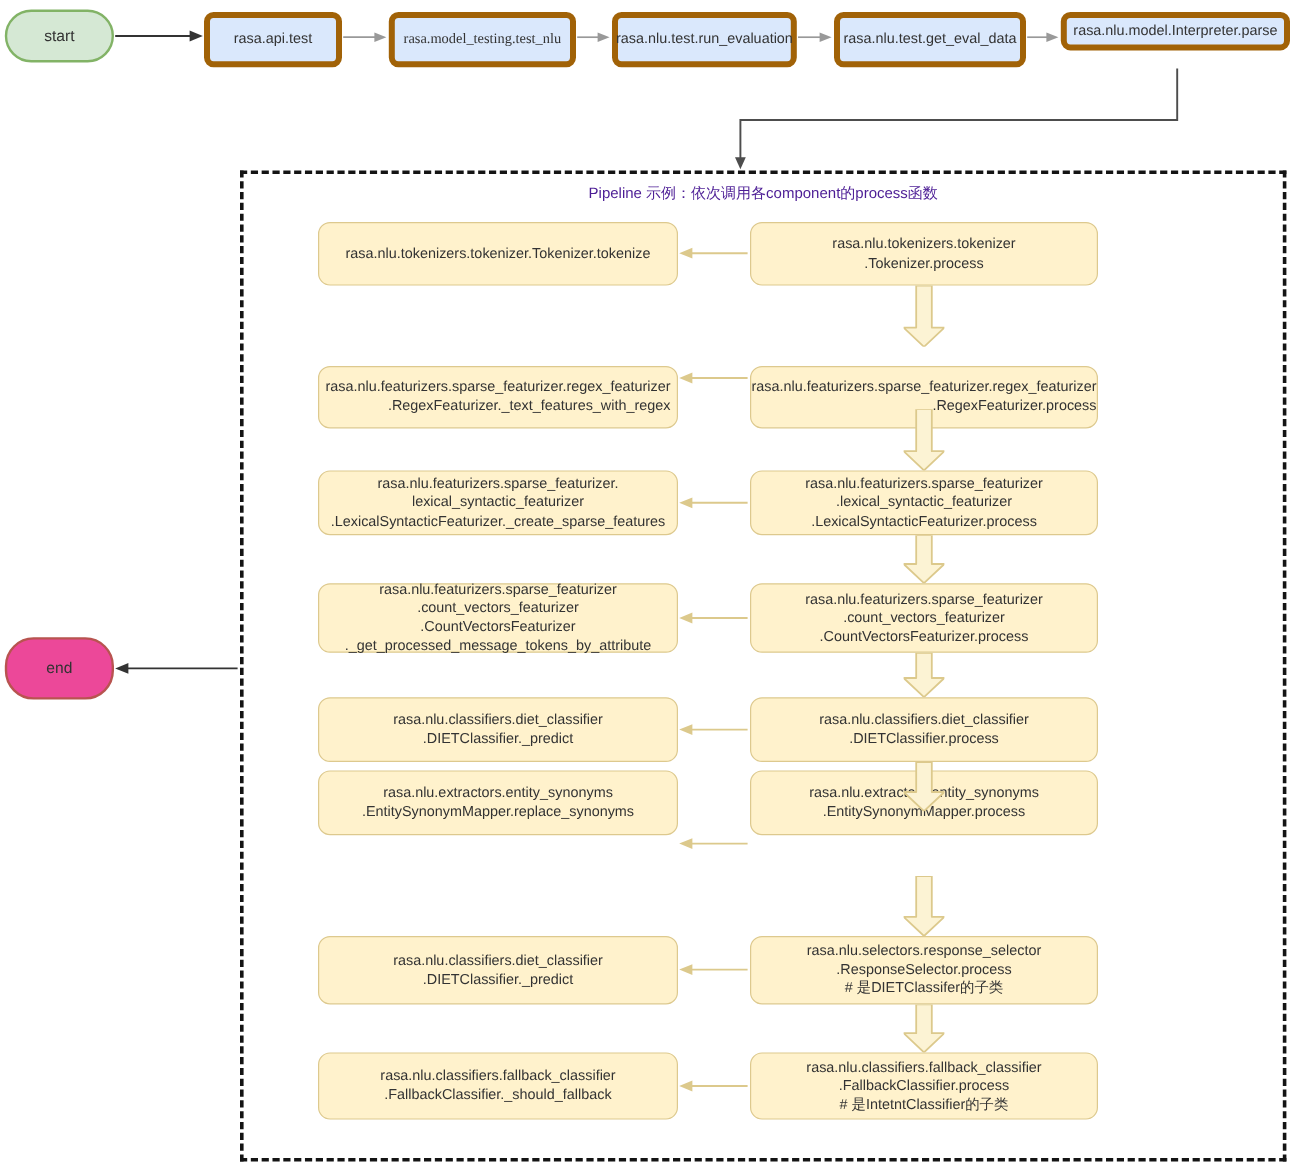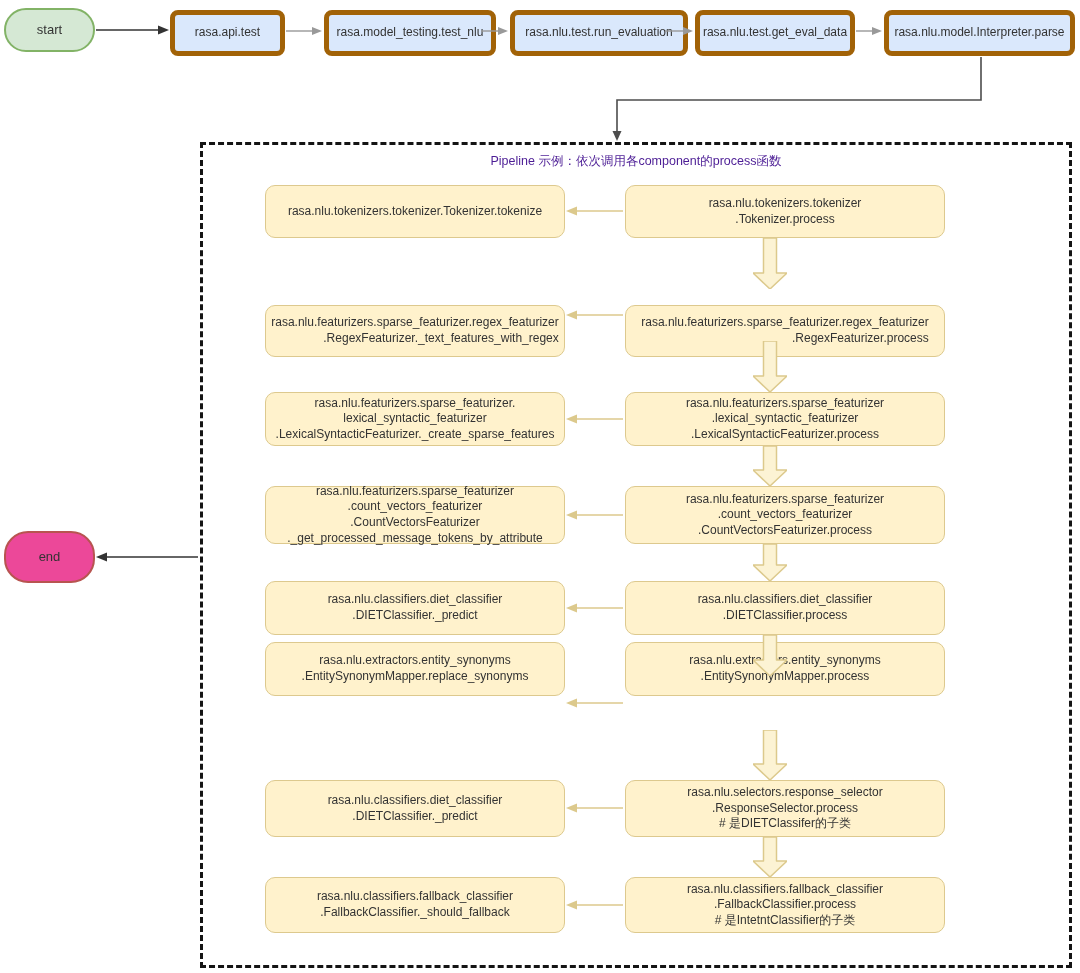--- a/index.html
+++ b/index.html
@@ -14,28 +14,28 @@
   .yellowbox{background:#fff2cc;border:1px solid #ddc98e;border-radius:10px;font-size:12px;padding:3px 8px;}
   .dashedbox{position:absolute;left:200px;top:142px;width:872px;height:826px;
              border:3px dashed #141414;box-sizing:border-box;}
   .dashedbox .label{position:absolute;top:8px;left:0;width:100%;text-align:center;
                     font-size:12.5px;color:#4c1d95;}
   svg.overlay{position:absolute;left:0;top:0;pointer-events:none;}
   .fatarrow{position:absolute;}
   
   .n-start{left:4px;top:8px;width:91px;height:44px;}
   .n-b0{left:170px;top:10px;width:115px;height:46px;}
-  .n-b1{left:324px;top:10px;width:172px;height:46px;}
-  .n-b2{left:510px;top:10px;width:178px;height:46px;}
+  .n-b1{left:324px;top:10px;width:156px;height:46px;font-family:Liberation Serif, serif;}
+  .n-b2{left:510px;top:10px;width:154px;height:46px;}
   .n-b3{left:695px;top:10px;width:160px;height:46px;}
-  .n-b4{left:884px;top:10px;width:191px;height:46px;}
+  .n-b4{left:884px;top:10px;width:191px;height:32px;}
   .n-end{left:4px;top:531px;width:91px;height:52px;}
   
   .colL{left:265px;width:300px;}
-  .colR{left:625px;width:320px;}
+  .colR{left:625px;width:290px;}
   .r0{top:185px;height:53px;} .r1{top:305px;height:52px;text-align:right;}
   .r2{top:392px;height:54px;text-align:center;} .r3{top:486px;height:58px;}
   .r4{top:581px;height:54px;} .r5{top:642px;height:54px;}
   .r6{top:780px;height:57px;} .r7{top:877px;height:56px;}
 </style>
 </head>
 <body>
 
 <div id="canvas">
 

